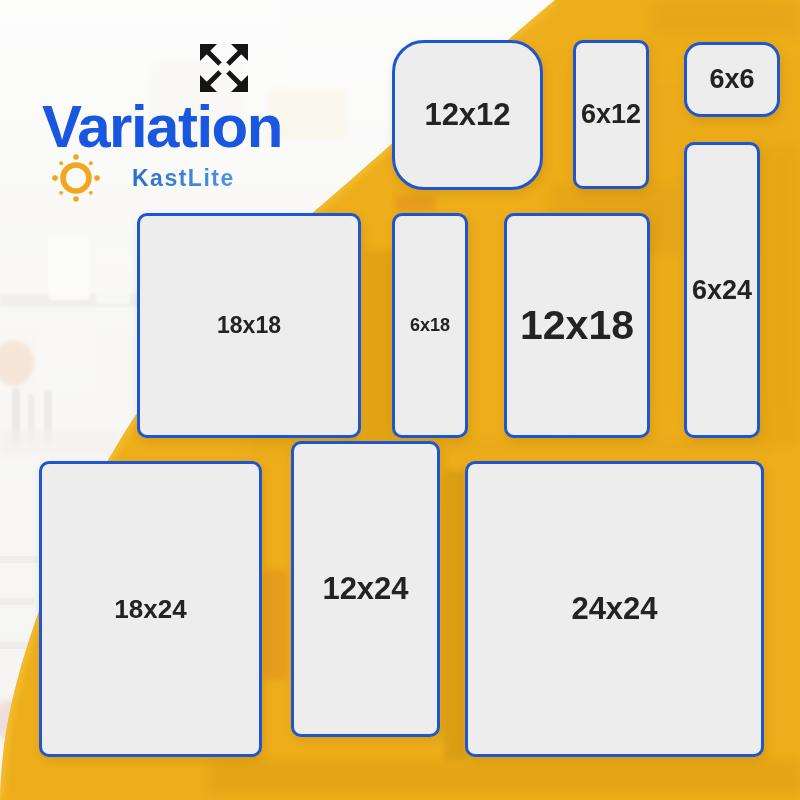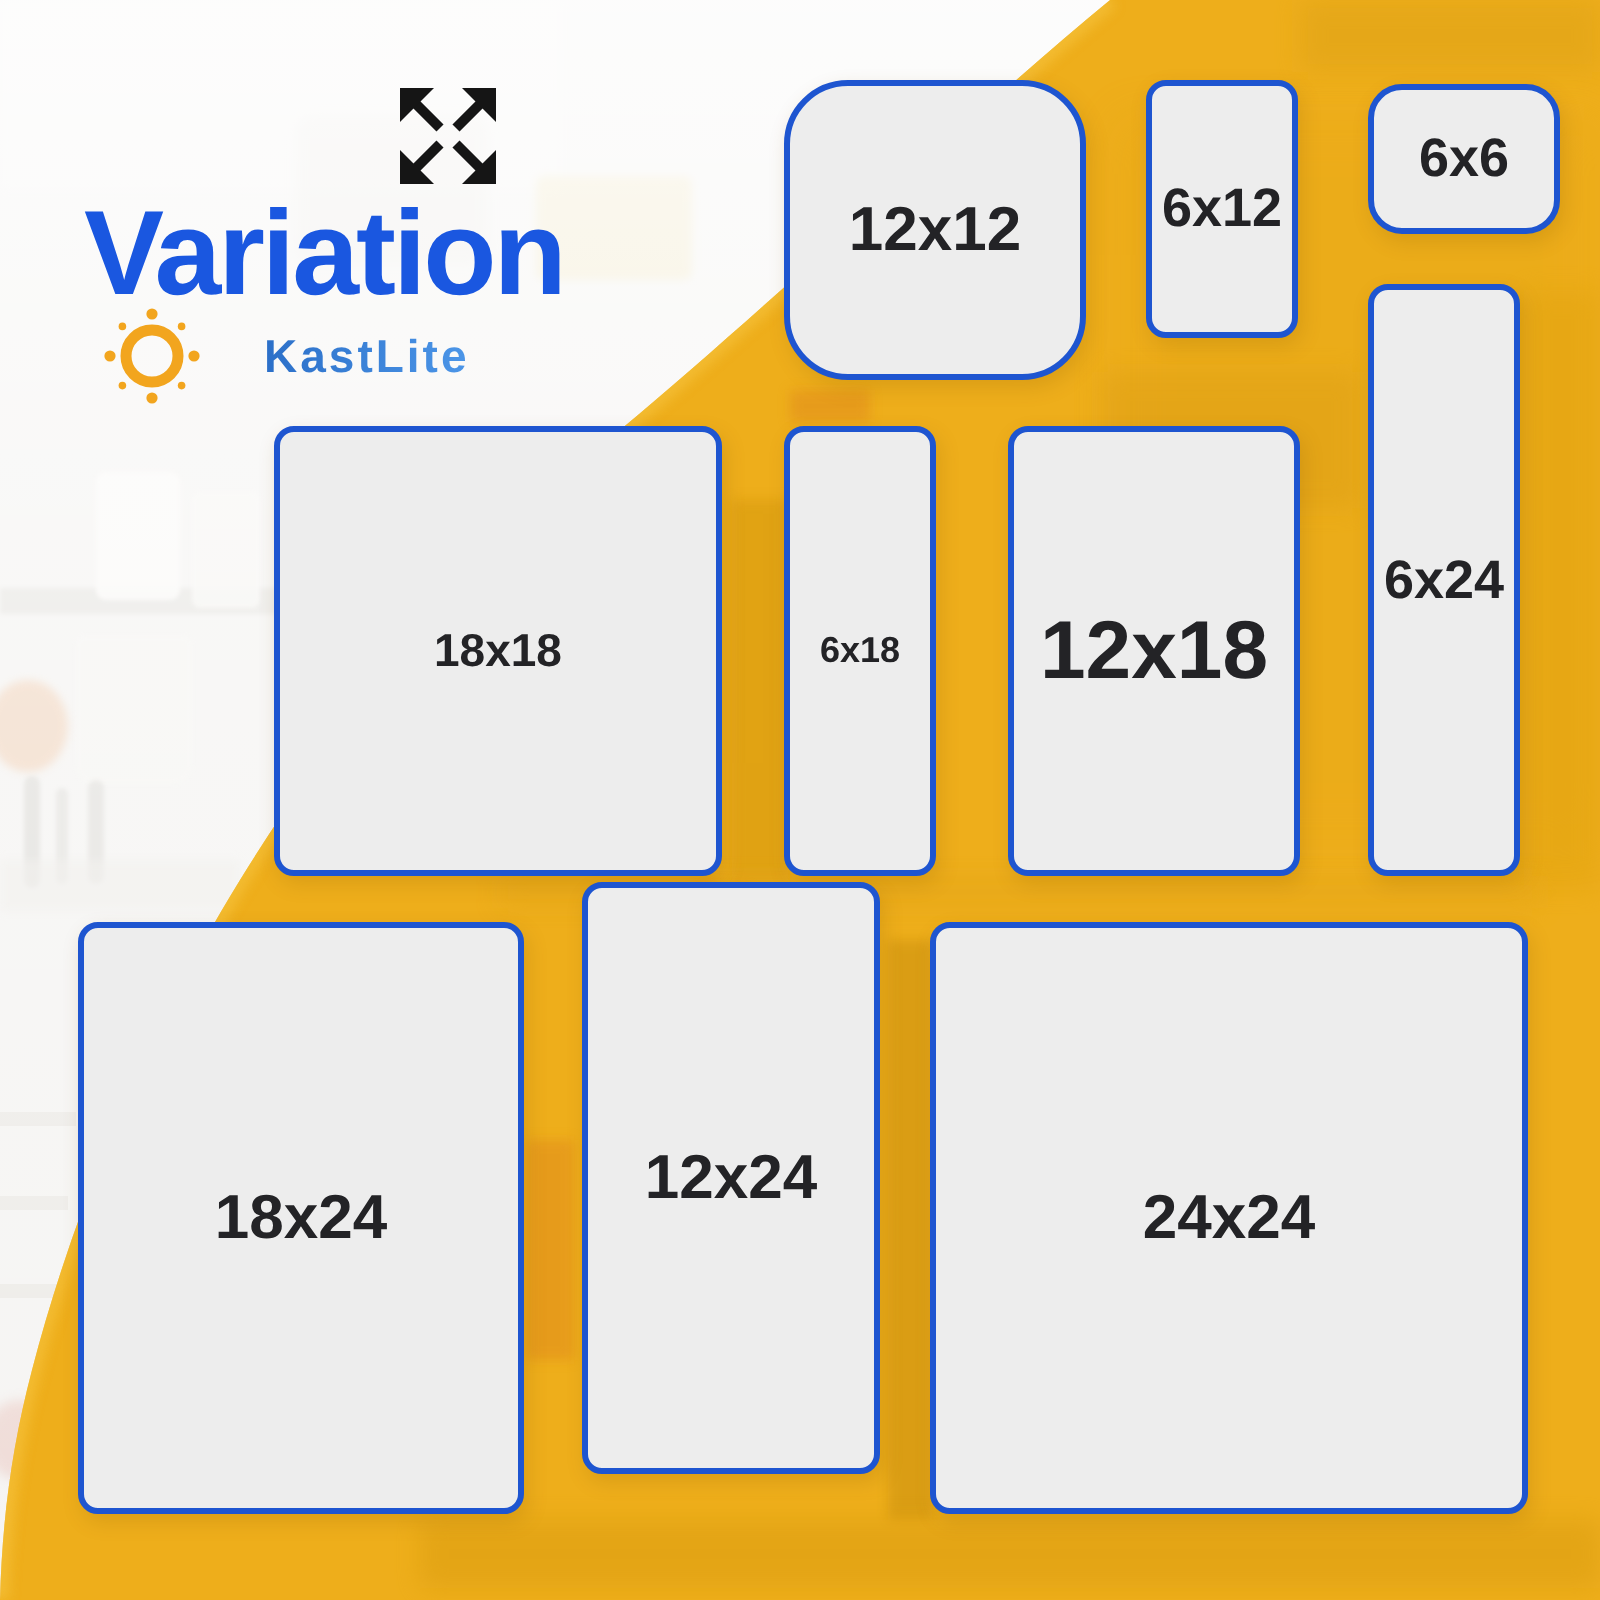--- a/index.html
+++ b/index.html
@@ -137,40 +137,40 @@
       </g>
     </svg>
     <span class="brand-text">KastLite</span>
   </div>
 </div>
 
 <div class="cards">
     <div class="size-card" style="left: 392px; top: 40px; width: 151px; height: 150px; border-radius: 32px;">
       <span class="size-label" style="font-size: 31px;">12x12</span>
     </div>
-    <div class="size-card" style="left: 573px; top: 40px; width: 76px; height: 129px;">
+    <div class="size-card" style="left: 573px; top: 40px; width: 76px; height: 149px;">
       <span class="size-label" style="font-size: 27px;">6x12</span>
     </div>
     <div class="size-card" style="left: 684px; top: 42px; width: 96px; height: 75px; border-radius: 17px;">
       <span class="size-label" style="font-size: 27px;">6x6</span>
     </div>
     <div class="size-card" style="left: 684px; top: 142px; width: 76px; height: 296px;">
       <span class="size-label" style="font-size: 27px;">6x24</span>
     </div>
     <div class="size-card" style="left: 137px; top: 213px; width: 224px; height: 225px;">
       <span class="size-label" style="font-size: 23px;">18x18</span>
     </div>
     <div class="size-card" style="left: 392px; top: 213px; width: 76px; height: 225px;">
       <span class="size-label" style="font-size: 18px;">6x18</span>
     </div>
     <div class="size-card" style="left: 504px; top: 213px; width: 146px; height: 225px;">
       <span class="size-label" style="font-size: 41px;">12x18</span>
     </div>
     <div class="size-card" style="left: 39px; top: 461px; width: 223px; height: 296px;">
-      <span class="size-label" style="font-size: 31px;">18x24</span>
+      <span class="size-label" style="font-size: 26px;">18x24</span>
     </div>
     <div class="size-card" style="left: 291px; top: 441px; width: 149px; height: 296px; justify-content: center;">
       <span class="size-label" style="font-size: 31px;">12x24</span>
     </div>
     <div class="size-card" style="left: 465px; top: 461px; width: 299px; height: 296px;">
       <span class="size-label" style="font-size: 31px;">24x24</span>
     </div>
   </div>
 
 </body></html>

